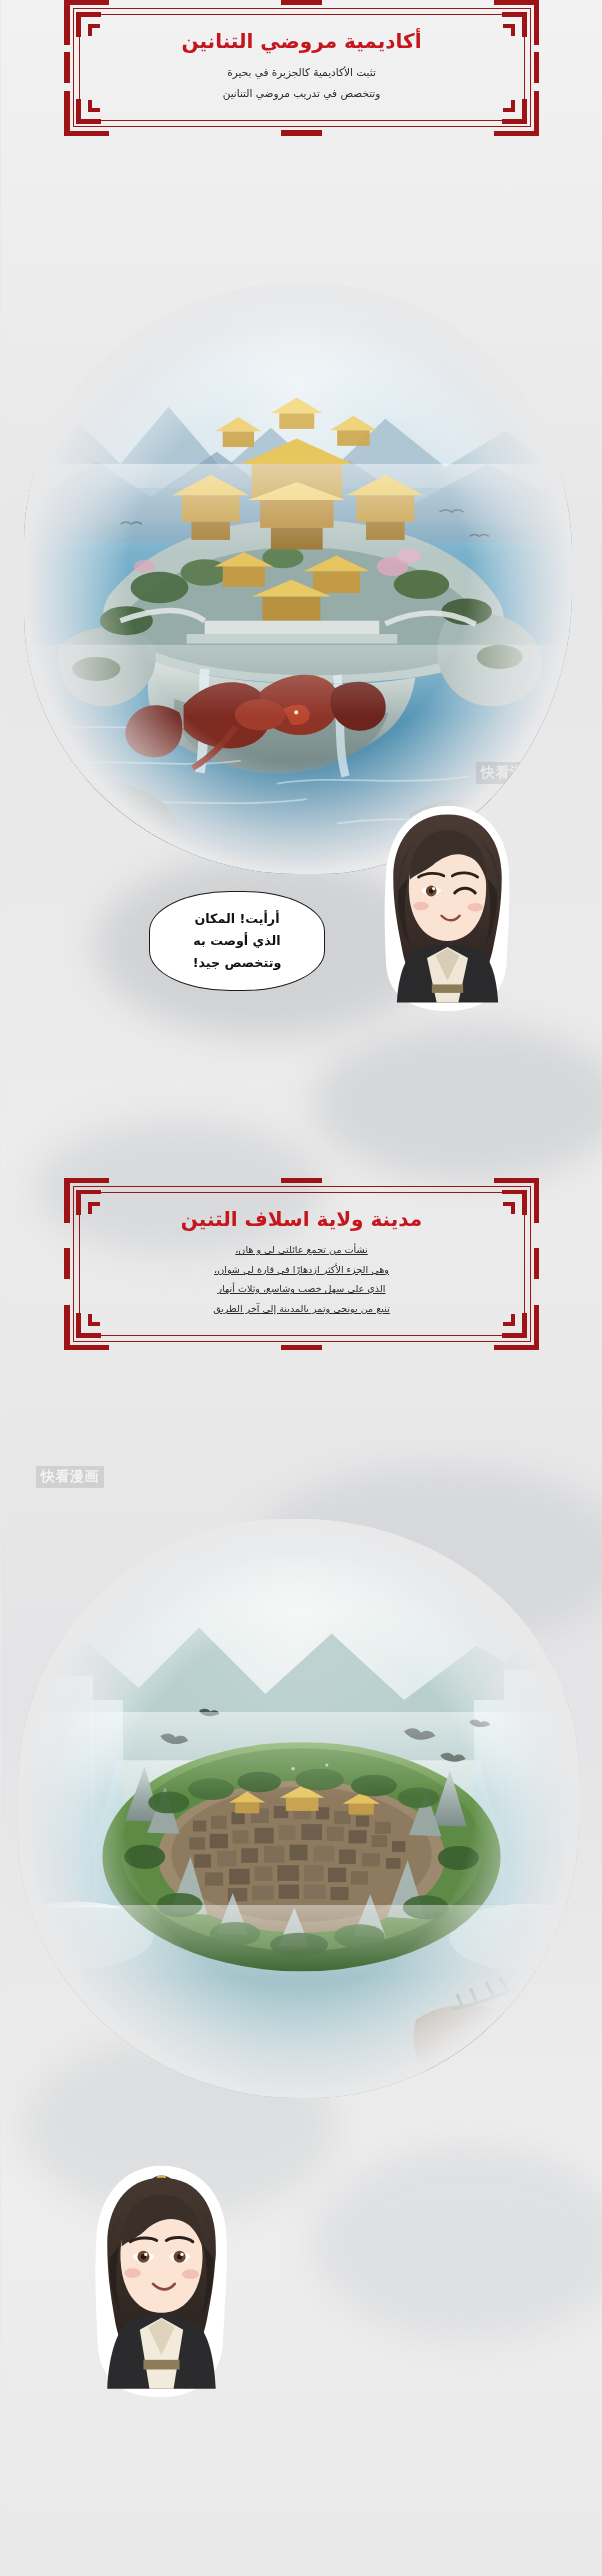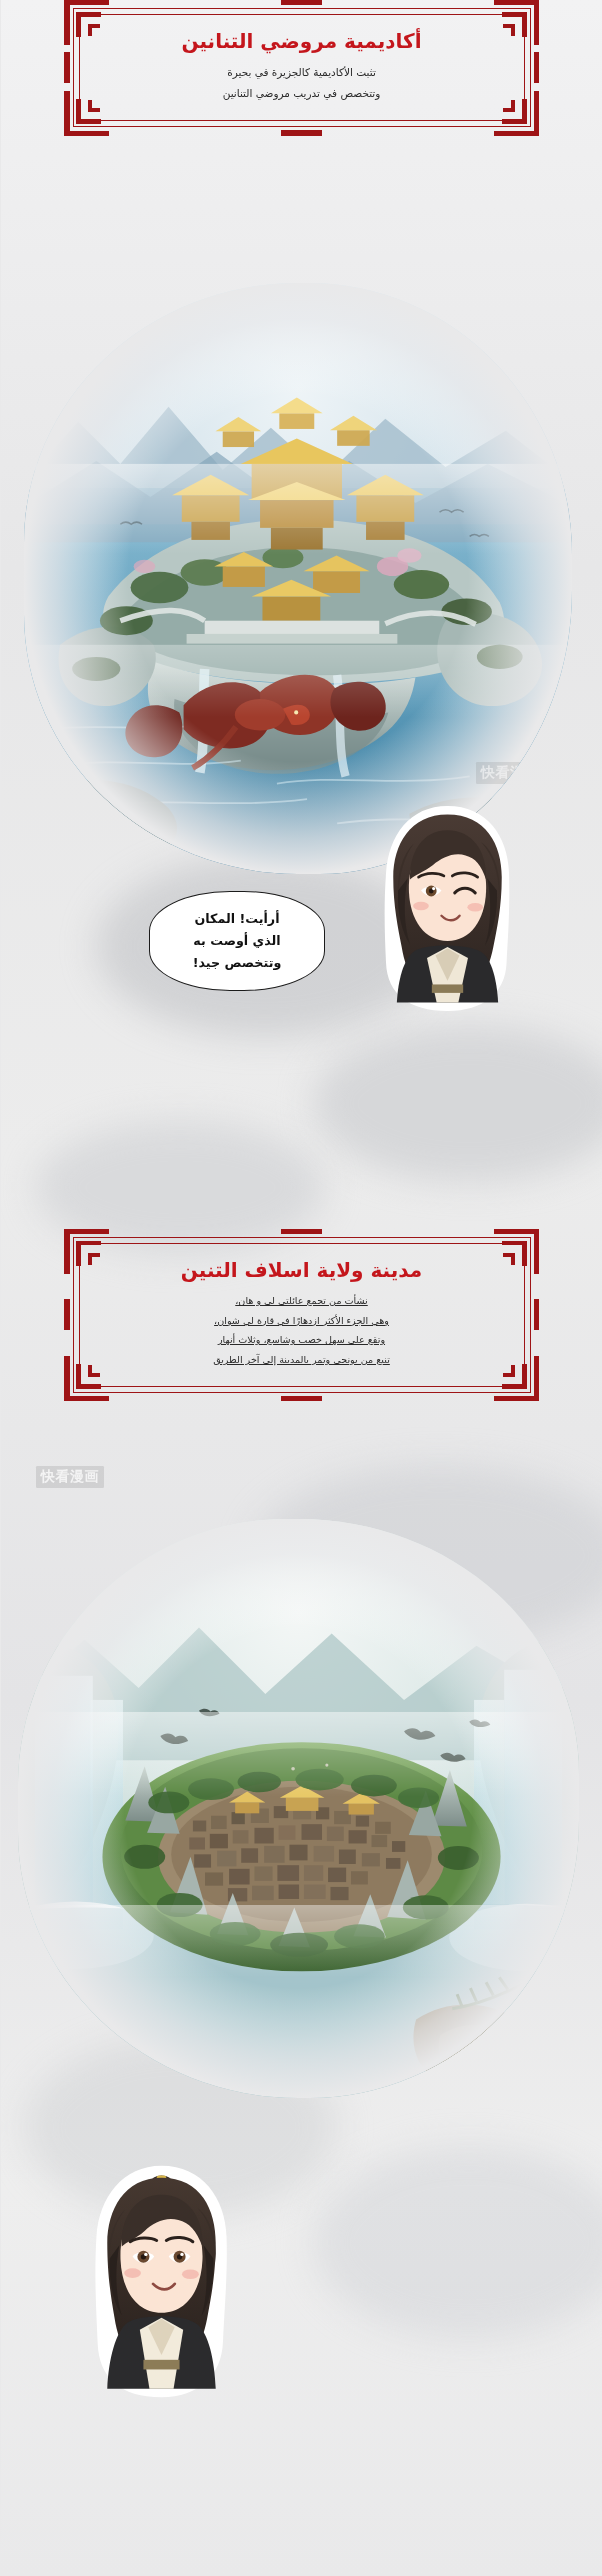--- a/index.html
+++ b/index.html
@@ -383,21 +383,21 @@
   <div class="bubble" style="left:149px; top:891px; width:176px;text-align:center;">
     <div>أرأيت! المكان</div>
     <div>الذي أوصت به</div>
     <div>وتتخصص جيد!</div>
     <svg class="tail" width="48" height="36" viewBox="0 0 80 60" style="right:-29px; top:15.7px;">
       <path d="M4,8 L74,26 L10,46 Z" fill="#ffffff" stroke="#1b1b1b" stroke-width="3"></path>
       <path d="M2,10 L12,10 L10,44 Z" fill="#ffffff" stroke="none"></path>
     </svg>
   </div>
 
-  <div class="panel" style="top:1237px;">
+  <div class="panel" style="top:1186px;">
     <div class="frame-border"></div>
     <div class="frame-inner"></div>
 
     <div class="corner c-tl">
       <span class="h1"></span>
         <span class="v1"></span>
         <span class="h2"></span>
         <span class="v2"></span>
         <span class="h3"></span>
         <span class="v3"></span>
@@ -429,21 +429,21 @@
 
     <div class="edge-tick" style="left:-8.4px; top:50%; margin-top:-15.7px; width:5.4px; height:31px;"></div>
     <div class="edge-tick" style="right:-8.4px; top:50%; margin-top:-15.7px; width:5.4px; height:31px;"></div>
     <div class="edge-tick" style="left:50%; margin-left:-20.5px; top:-8.4px; width:41px; height:5.4px;"></div>
     <div class="edge-tick" style="left:50%; margin-left:-20.5px; bottom:-8.4px; width:41px; height:5.4px;"></div>
 
     <div class="panel-title">مدينة ولاية اسلاف التنين</div>
     <div class="panel-body" style="font-size:9.6px; line-height:2.05;text-decoration:underline;">
       <div>نشأت من تجمع عائلتي لي و هان،</div>
       <div>وهي الجزء الأكثر ازدهارًا في قارة لي شوان،</div>
-      <div>وتقع على سهل خصب وشاسع، وثلاث أنهار</div>
+      <div>الذي على سهل خصب وشاسع، وثلاث أنهار</div>
       <div>تنبع من يونجي وتمر بالمدينة إلى آخر الطريق</div>
     </div>
   </div>
 
   <div class="watermark" style="left:36px; top:1466px; color:rgba(255,255,255,0.75); background:rgba(150,150,150,0.28);">快看漫画</div>
 
   <div class="art" style="left:18px; top:1519px; width:561px; height:579px;
               border-radius:48% 50% 48% 50% / 46% 44% 48% 46%;">
     <svg width="561" height="579" viewBox="0 0 930 960" preserveAspectRatio="none">
       <defs>

